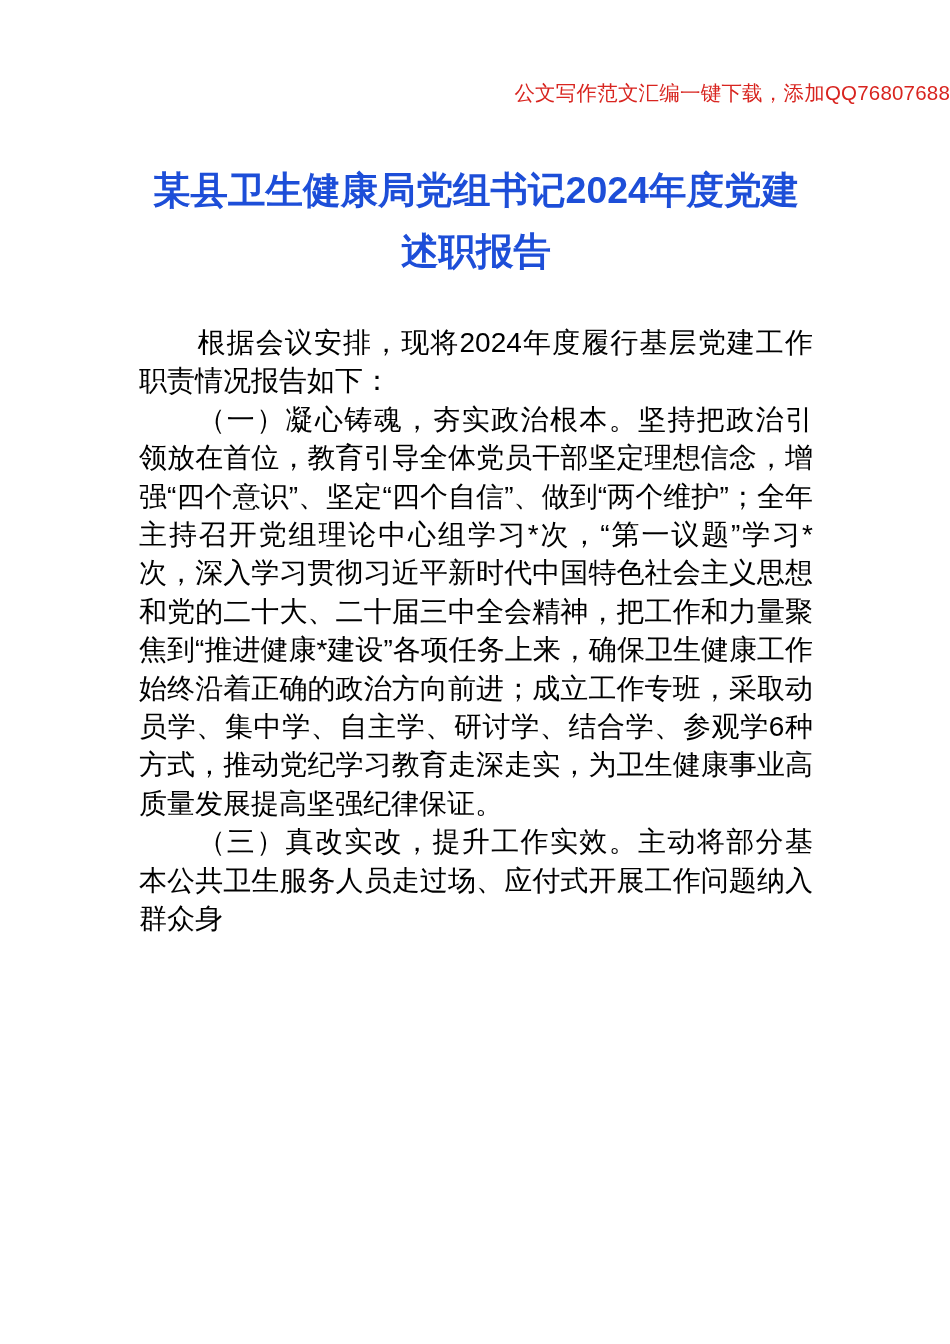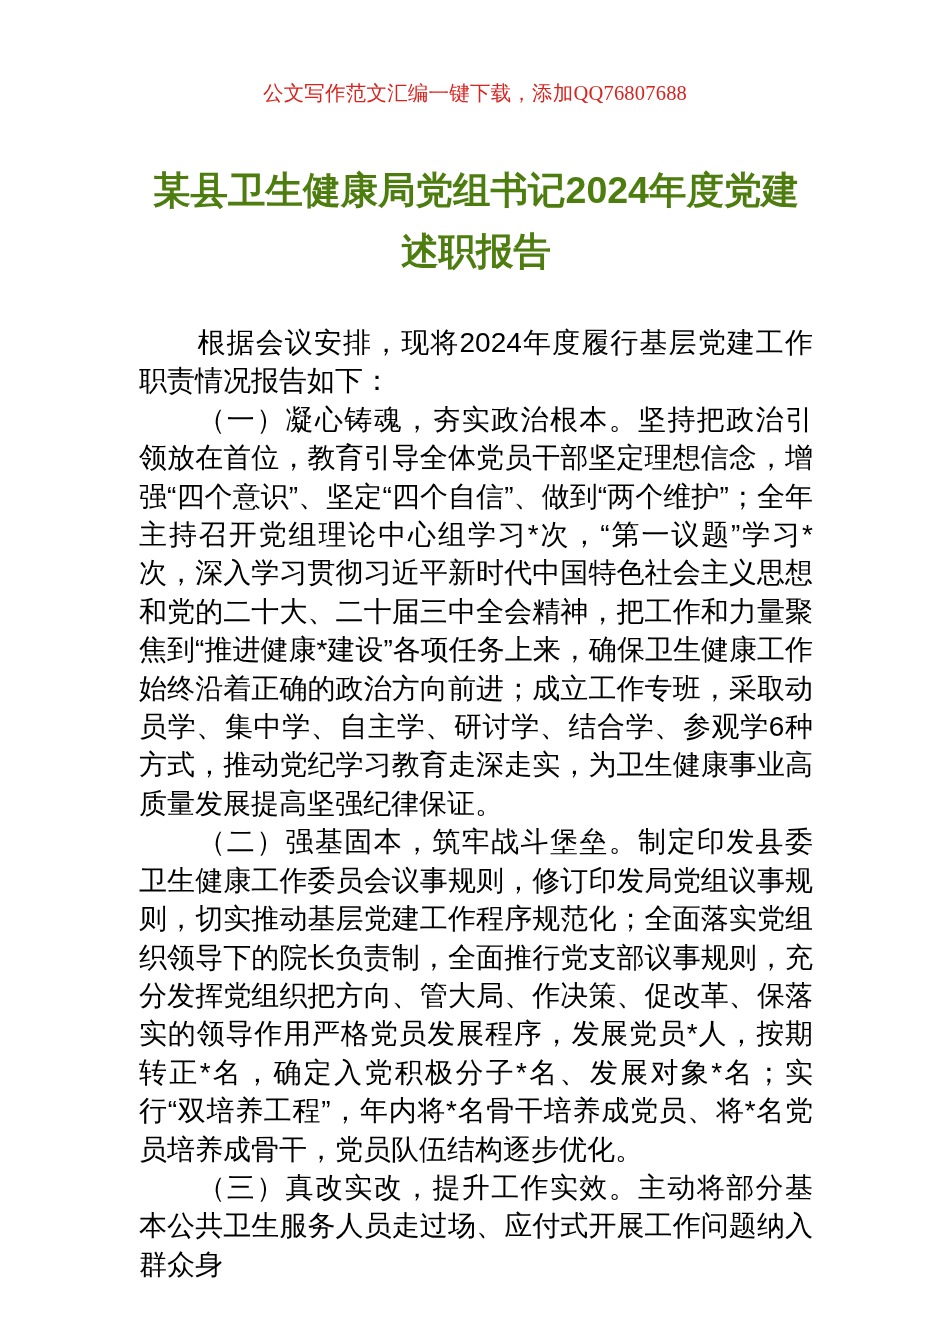--- a/index.html
+++ b/index.html
@@ -22,43 +22,43 @@
     inset: 0;
     background: #ffffff;
   }
 
   
   .promo-header {
     position: absolute;
     top: 78px;
     left: 0;
     width: 950px;
-    text-align: center;
+    text-align: right;
     color: #D8241F;
     font-size: 20.5px;
     line-height: 30px;
     letter-spacing: 0.2px;
     white-space: nowrap;
-    font-family: Liberation Serif, serif;
+    font-family: Liberation Sans, sans-serif;
   }
 
   
   .doc-body {
     position: absolute;
     left: 139px;
     top: 160px;
     width: 674px;
   }
 
   .doc-title {
     font-size: 37.5px;
     line-height: 61px;
     font-weight: bold;
     text-align: center;
-    color: #4d7c0f;
+    color: #1d4ed8;
     letter-spacing: 0px;
     margin: 0 0 0 0;
     padding: 0;
     word-break: break-all;
   }
 
   .para {
     font-size: 28px;
     line-height: 38.4px;
     color: #000000;
@@ -89,19 +89,18 @@
 
   <div class="doc-body">
 
     <h1 class="doc-title">某县卫生健康局党组书记2024年度党建述职报告</h1>
 
     <p class="para first">根据会议安排，现将2024年度履行基层党建工作职责情况报告如下：</p>
 
 
     <p class="para">（一）凝心铸魂，夯实政治根本。坚持把政治引领放在首位，教育引导全体党员干部坚定理想信念，增强“四个意识”、坚定“四个自信”、做到“两个维护”；全年主持召开党组理论中心组学习*次，“第一议题”学习*次，深入学习贯彻习近平新时代中国特色社会主义思想和党的二十大、二十届三中全会精神，把工作和力量聚焦到“推进健康*建设”各项任务上来，确保卫生健康工作始终沿着正确的政治方向前进；成立工作专班，采取动员学、集中学、自主学、研讨学、结合学、参观学6种方式，推动党纪学习教育走深走实，为卫生健康事业高质量发展提高坚强纪律保证。</p>
 
-    <p class="para">（二）强基固本，筑牢战斗堡垒。制定印发县委卫生健康工作委员会议事规则，修订印发局党组议事规则，切实推动基层党建工作程序规范化；全面落实党组织领导下的院长负责制，全面推行党支部议事规则，充分发挥党组织把方向、管大局、作决策、促改革、保落实的领导作用严格党员发展程序，发展党员*人，按期转正*名，确定入党积极分子*名、发展对象*名；实行“双培养工程”，年内将*名骨干培养成党员、将*名党员培养成骨干，党员队伍结构逐步优化。</p>
 
     <p class="para clip-tail">（三）真改实改，提升工作实效。主动将部分基本公共卫生服务人员走过场、应付式开展工作问题纳入群众身</p>
 
   </div>
 
 </div>
 
 </body></html>

